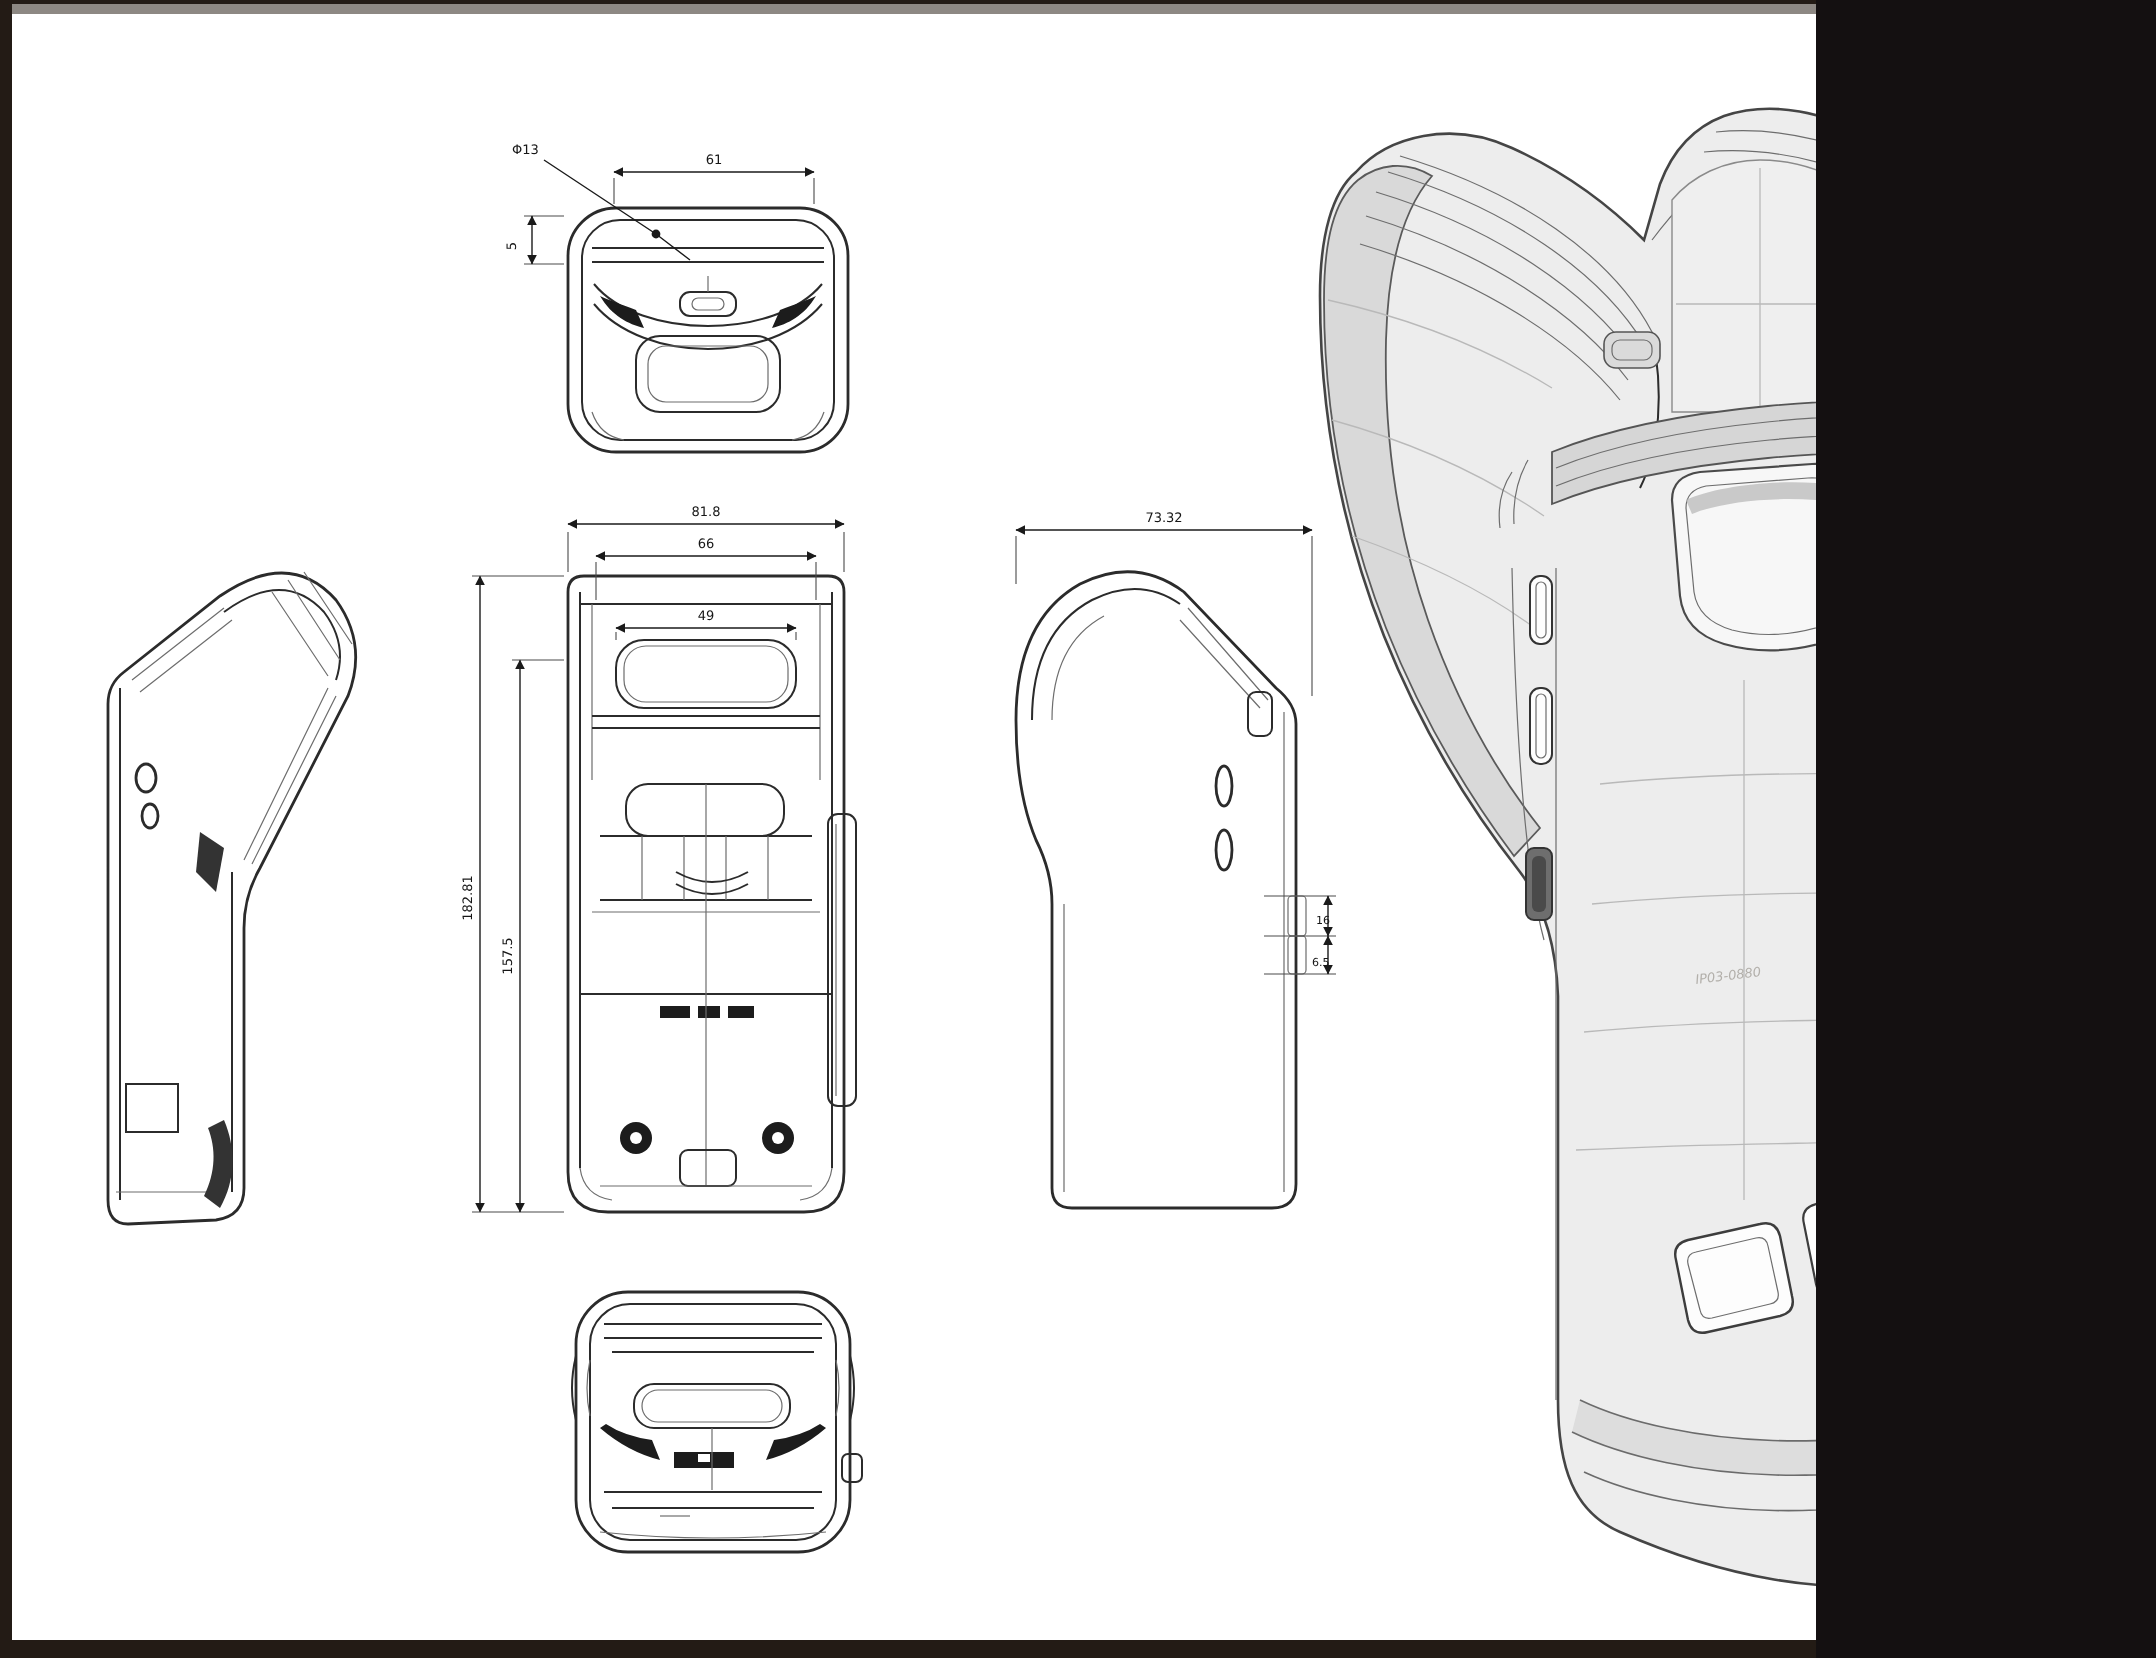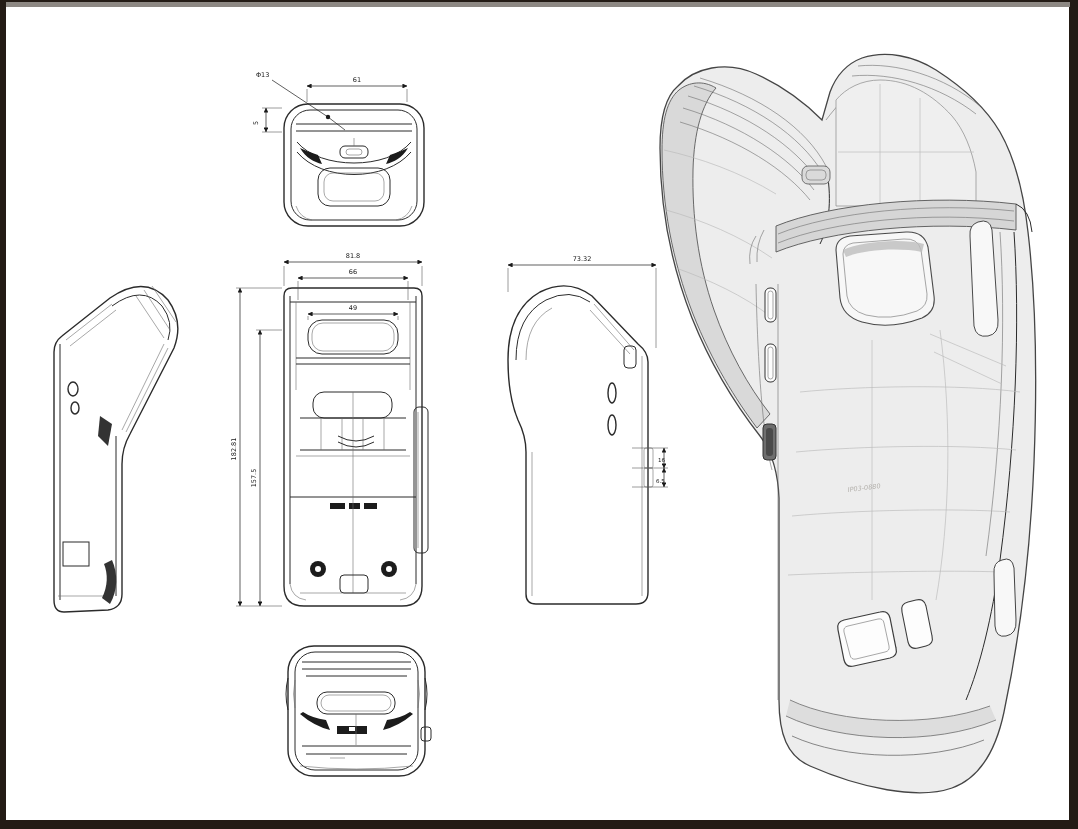--- a/index.html
+++ b/index.html
@@ -1,16 +1,16 @@
 <!DOCTYPE html>
 <html><head>
 <meta charset="utf-8">
 <style>
   html,body{margin:0;padding:0;background:#141011;}
-  .page{position:relative;width:1078px;height:829px;overflow:hidden;background:#231b15;
+  .page{position:relative;width:908px;height:829px;overflow:hidden;background:#231b15;
         font-family:"Liberation Sans",sans-serif;}
   svg{position:absolute;left:0;top:0;}
   .ln{stroke:#2b2b2b;stroke-width:1;fill:none;}
   .ln2{stroke:#2b2b2b;stroke-width:1.4;fill:none;}
   .thin{stroke:#6d6d6d;stroke-width:.6;fill:none;}
   .mesh{stroke:#b9b9b9;stroke-width:.65;fill:none;}
   .dimln{stroke:#1a1a1a;stroke-width:.7;fill:none;}
   .extln{stroke:#4a4a4a;stroke-width:.55;fill:none;}
   .dim{font-family:"DejaVu Sans",sans-serif;font-size:6.5px;fill:#161616;}
   .dimsm{font-family:"DejaVu Sans",sans-serif;font-size:5.5px;fill:#161616;}

